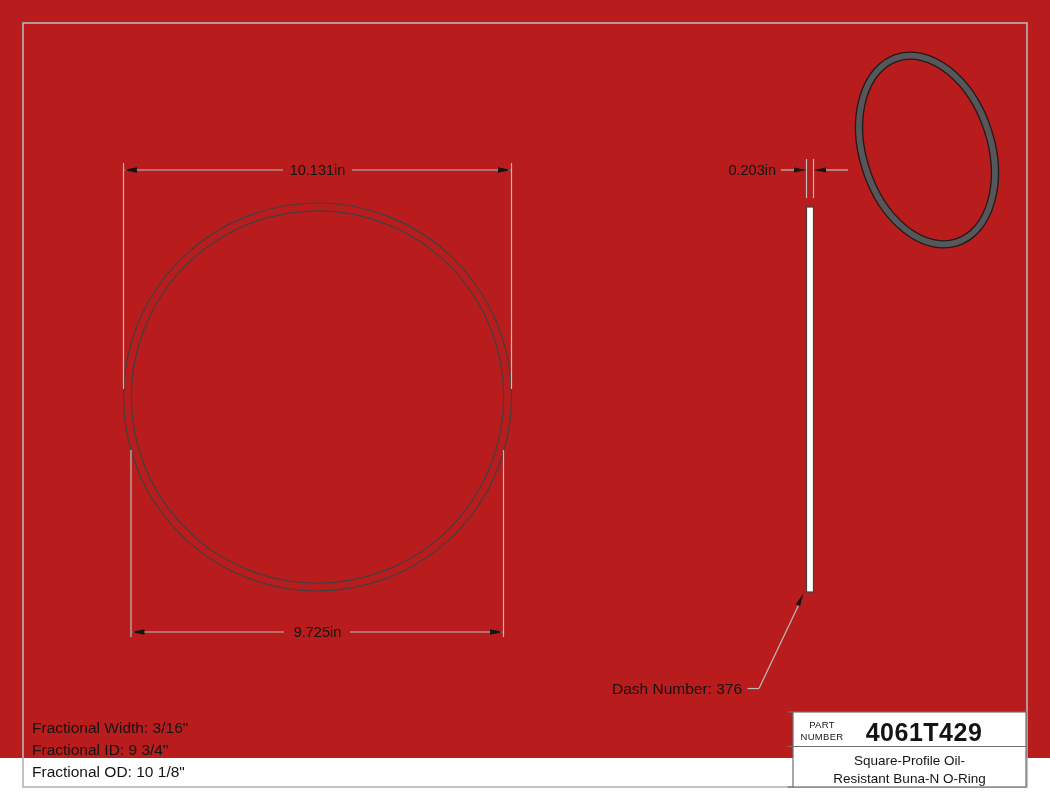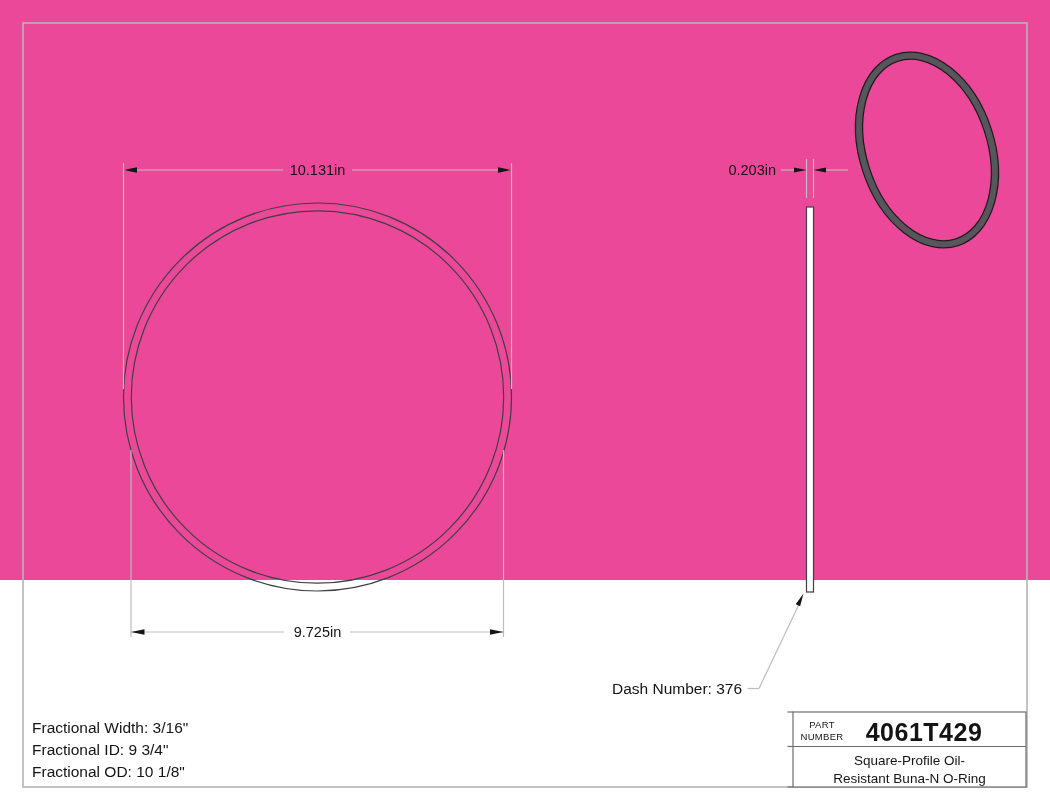--- a/index.html
+++ b/index.html
@@ -6,22 +6,22 @@
     margin: 0;
     padding: 0;
     background: #ffffff;
     width: 1050px;
     height: 811px;
     overflow: hidden;
   }
   .canvas {
     position: relative;
     width: 1050px;
-    height: 580px;
-    background: #ec4899;
+    height: 758px;
+    background: #b91c1c;
   }
   svg { display: block; }
   text {
     font-family: "Liberation Sans", sans-serif;
     fill: #141414;
   }
   .obj    { stroke: #404040; stroke-width: 1.2; fill: none; }
   .obj-fill { stroke: #404040; stroke-width: 1.2; fill: #ffffff; }
   .dim    { stroke: #bdbdbd; stroke-width: 1.2; fill: none; }
   .arrow  { fill: #141414; stroke: none; }

